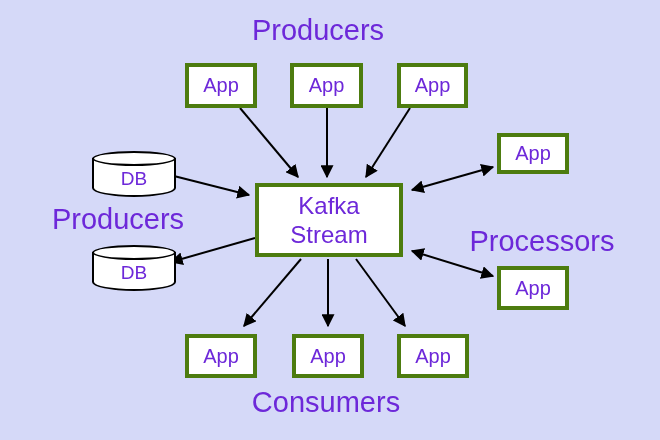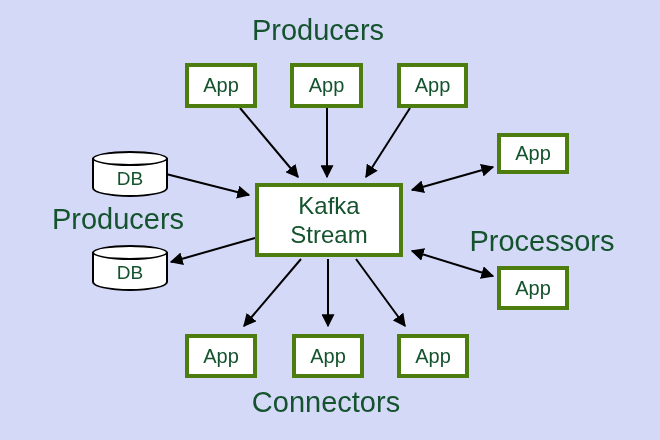--- a/index.html
+++ b/index.html
@@ -2,21 +2,21 @@
 <html><head>
 <meta charset="utf-8">
 <style>
   html, body { margin: 0; padding: 0; }
   .stage {
     position: relative;
     width: 660px;
     height: 440px;
     background: #d5d9f8;
     font-family: "Liberation Sans", sans-serif;
-    color: #14532d;
+    color: #6d28d9;
     overflow: hidden;
   }
   .edges-layer {
     position: absolute;
     left: 0; top: 0;
     width: 660px; height: 440px;
   }
   .edges-layer line {
     stroke: #000;
     stroke-width: 2;
@@ -56,21 +56,21 @@
     transform: translateX(-50%);
   }
   .lbl-producers  { left: 318px; top: 14px; }
   .lbl-connectors { left: 118px; top: 203px; }
   .lbl-stream-1   { left: 545px; top: 186px; }
   .lbl-stream-2   { left: 542px; top: 225px; }
   .lbl-consumers  { left: 326px; top: 386px; }
 
   .cylinder {
     position: absolute;
-    width: 76px; height: 46px;
+    width: 84px; height: 46px;
   }
   .cyl-source { left: 92px; top: 151px; }
   .cyl-sink   { left: 92px; top: 245px; }
   .cyl-body {
     position: absolute;
     left: 0; right: 0; top: 7px; bottom: 0;
     box-sizing: border-box;
     background: #fff;
     border: 2px solid #000;
     border-top: none;
@@ -113,21 +113,21 @@
     <line x1="301" y1="259" x2="244" y2="326" marker-end="url(#arrow)"></line>
     <line x1="328" y1="259" x2="328" y2="326" marker-end="url(#arrow)"></line>
     <line x1="356" y1="259" x2="405" y2="326" marker-end="url(#arrow)"></line>
     <line x1="412" y1="190" x2="493" y2="167" marker-start="url(#arrow)" marker-end="url(#arrow)"></line>
     <line x1="412" y1="251" x2="493" y2="276" marker-start="url(#arrow)" marker-end="url(#arrow)"></line>
   </svg>
 
   <div class="section-label lbl-producers">Producers</div>
   <div class="section-label lbl-connectors">Producers</div>
   <div class="section-label lbl-stream-2">Processors</div>
-  <div class="section-label lbl-consumers">Connectors</div>
+  <div class="section-label lbl-consumers">Consumers</div>
 
   <div class="node app-top-1">
     <span>App</span>
   </div>
   <div class="node app-top-2">
     <span>App</span>
   </div>
   <div class="node app-top-3">
     <span>App</span>
   </div>

